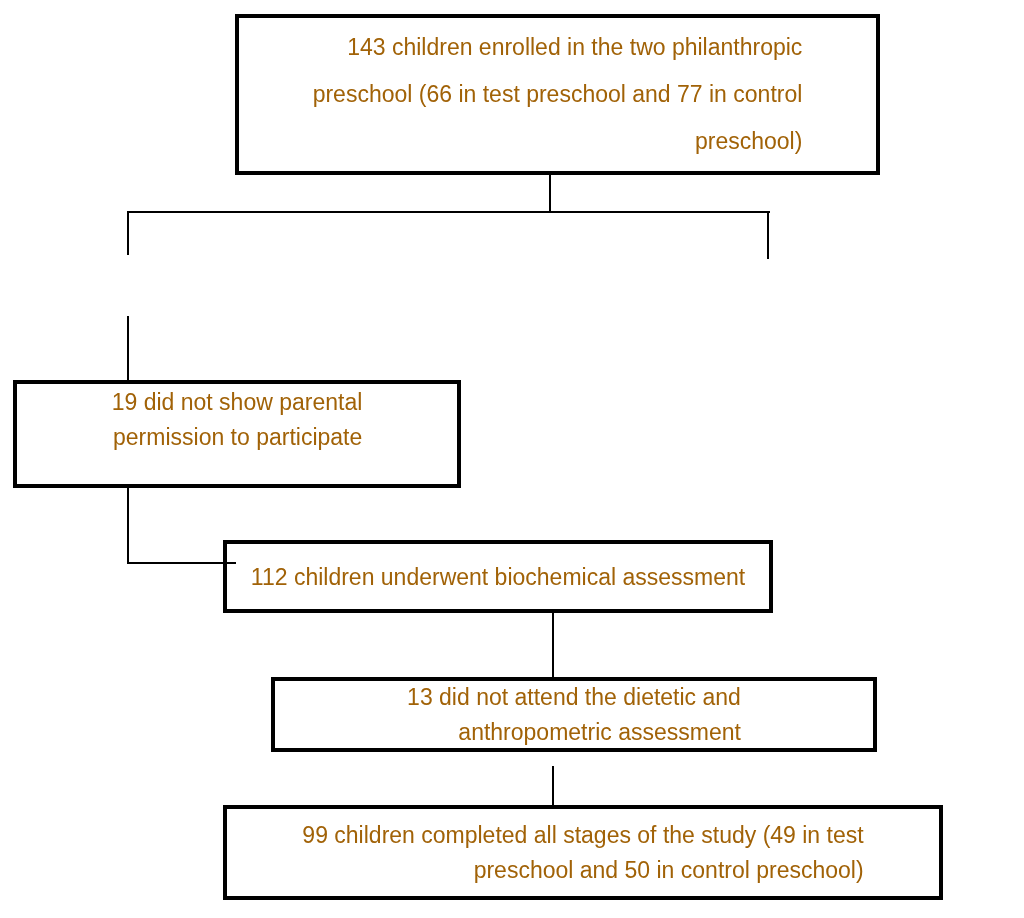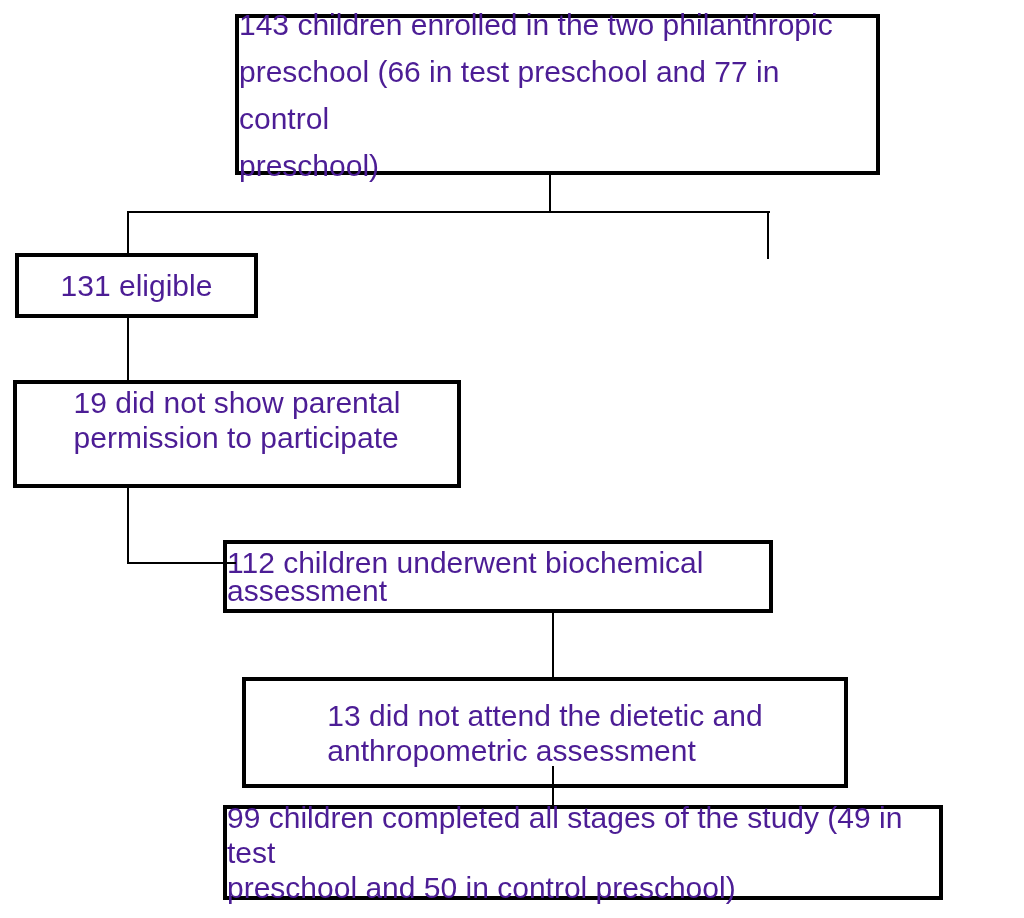--- a/index.html
+++ b/index.html
@@ -17,43 +17,43 @@
     overflow: hidden;
   }
   .flow-box {
     position: absolute;
     box-sizing: border-box;
     border: 4px solid #000000;
     background: #ffffff;
     display: flex;
     align-items: center;
     justify-content: center;
-    text-align: left;
-    font-size: 30px;
+    text-align: right;
+    font-size: 23px;
     white-space: pre-line;
-    color: #4c1d95;
+    color: #a16207;
   }
   .loose { line-height: 47px; }
   .tight { line-height: 35px; }
   .single { line-height: 28px; }
 
   .vline, .hline {
     position: absolute;
     background: #000000;
   }
   .vline { width: 2px; }
   .hline { height: 2px; }
 
   
   .b-enrolled    { left: 235px; top: 14px;  width: 645px; height: 161px; }
   .b-eligible    { left: 15px;  top: 253px; width: 243px; height: 65px;  }
   .b-noneligible { left: 502px; top: 257px; width: 504px; height: 165px; }
   .b-permission  { left: 13px;  top: 380px; width: 448px; height: 108px; padding-bottom: 28px; }
   .b-biochem     { left: 223px; top: 540px; width: 550px; height: 73px;  }
-  .b-dietetic    { left: 242px; top: 677px; width: 606px; height: 111px;  }
+  .b-dietetic    { left: 271px; top: 677px; width: 606px; height: 75px;  }
   .b-completed   { left: 188px; top: 805px; width: 720px; height: 95px; margin-left: 35px;  }
 
   
   .c1 { left: 549px; top: 175px; height: 38px; }
   .c2 { left: 127px; top: 211px; width: 643px; }
   .c3 { left: 127px; top: 211px; height: 44px; }
   .c4 { left: 767px; top: 211px; height: 48px; }
   .c5 { left: 127px; top: 316px; height: 66px; }
   .c6 { left: 127px; top: 486px; height: 78px; }
   .c7 { left: 127px; top: 562px; width: 109px; }
@@ -62,21 +62,20 @@
 </style>
 </head>
 <body>
 
 <div id="stage">
 
   <div class="flow-box loose b-enrolled">143 children enrolled in the two philanthropic
 preschool (66 in test preschool and 77 in control
 preschool)</div>
 
-  <div class="flow-box single b-eligible">131 eligible</div>
 
 
   <div class="flow-box tight b-permission">19 did not show parental
 permission to participate</div>
 
   <div class="flow-box single b-biochem">112 children underwent biochemical assessment</div>
 
   <div class="flow-box tight b-dietetic">13 did not attend the dietetic and
 anthropometric assessment</div>
 

